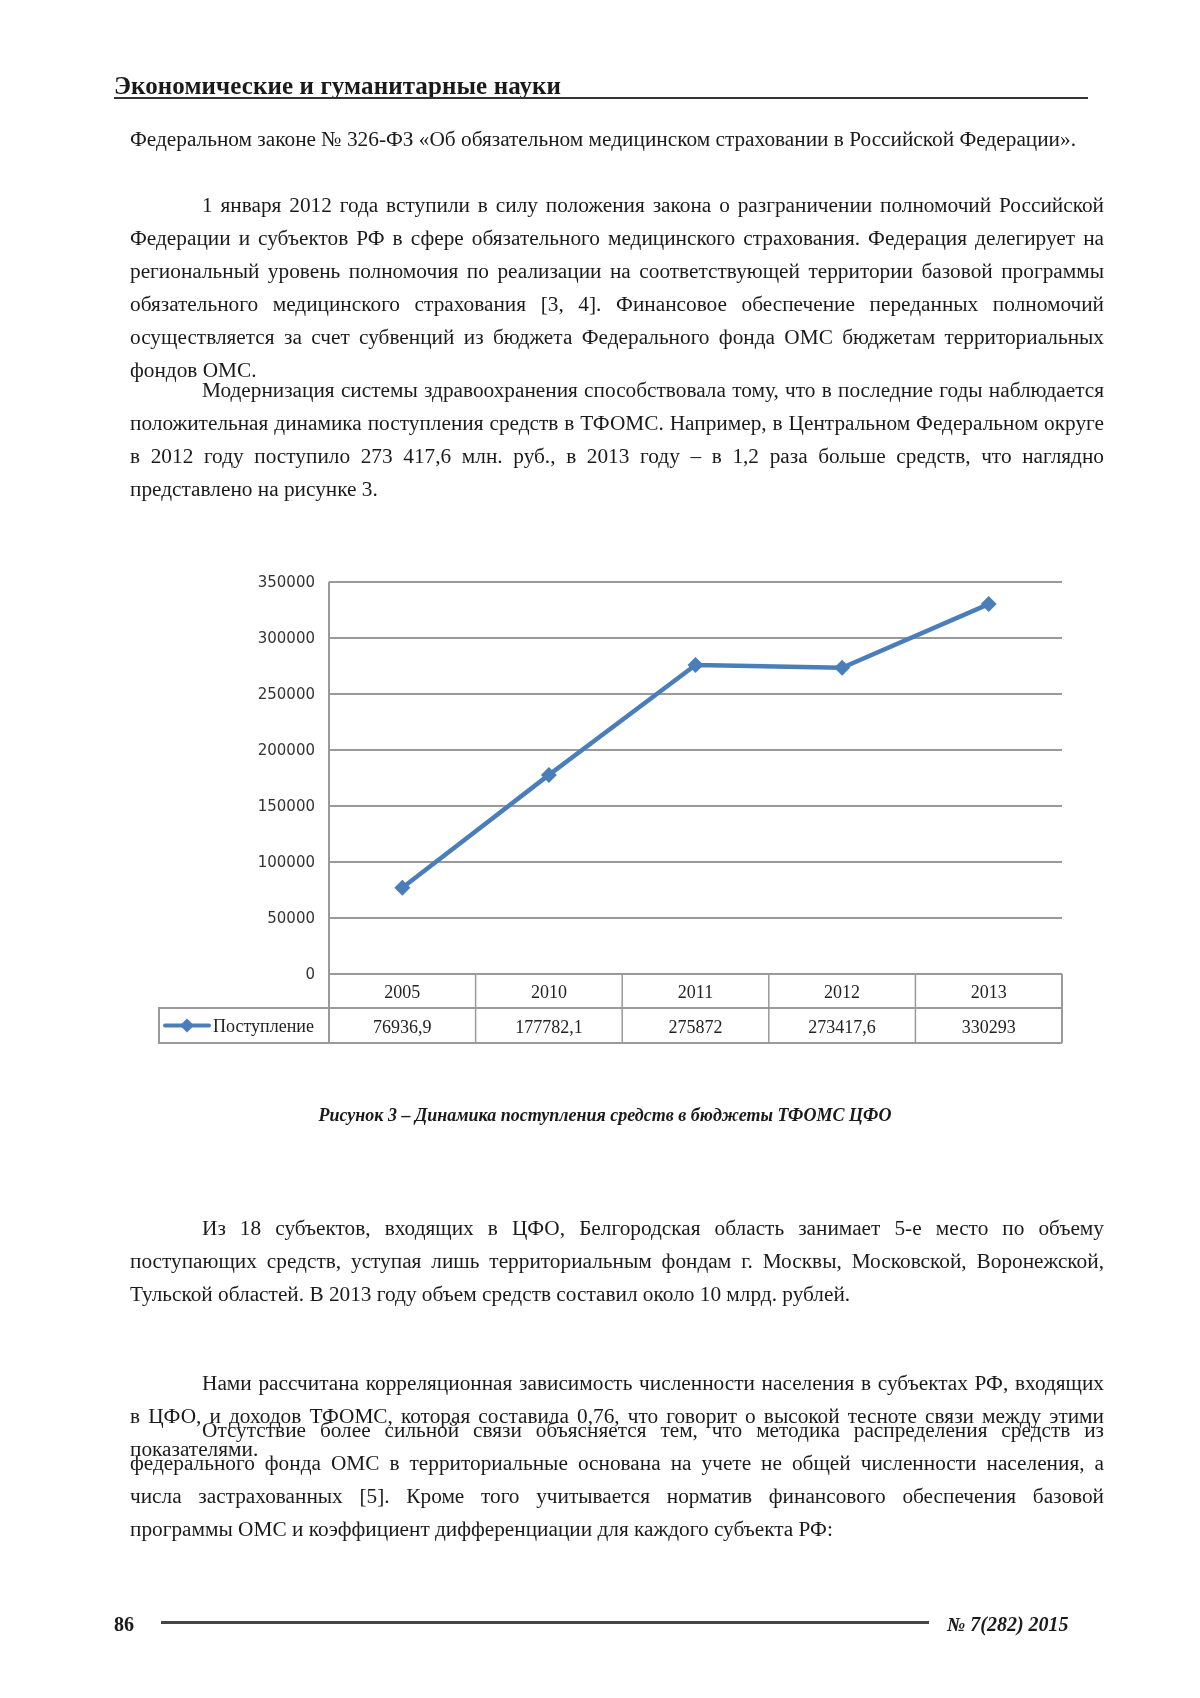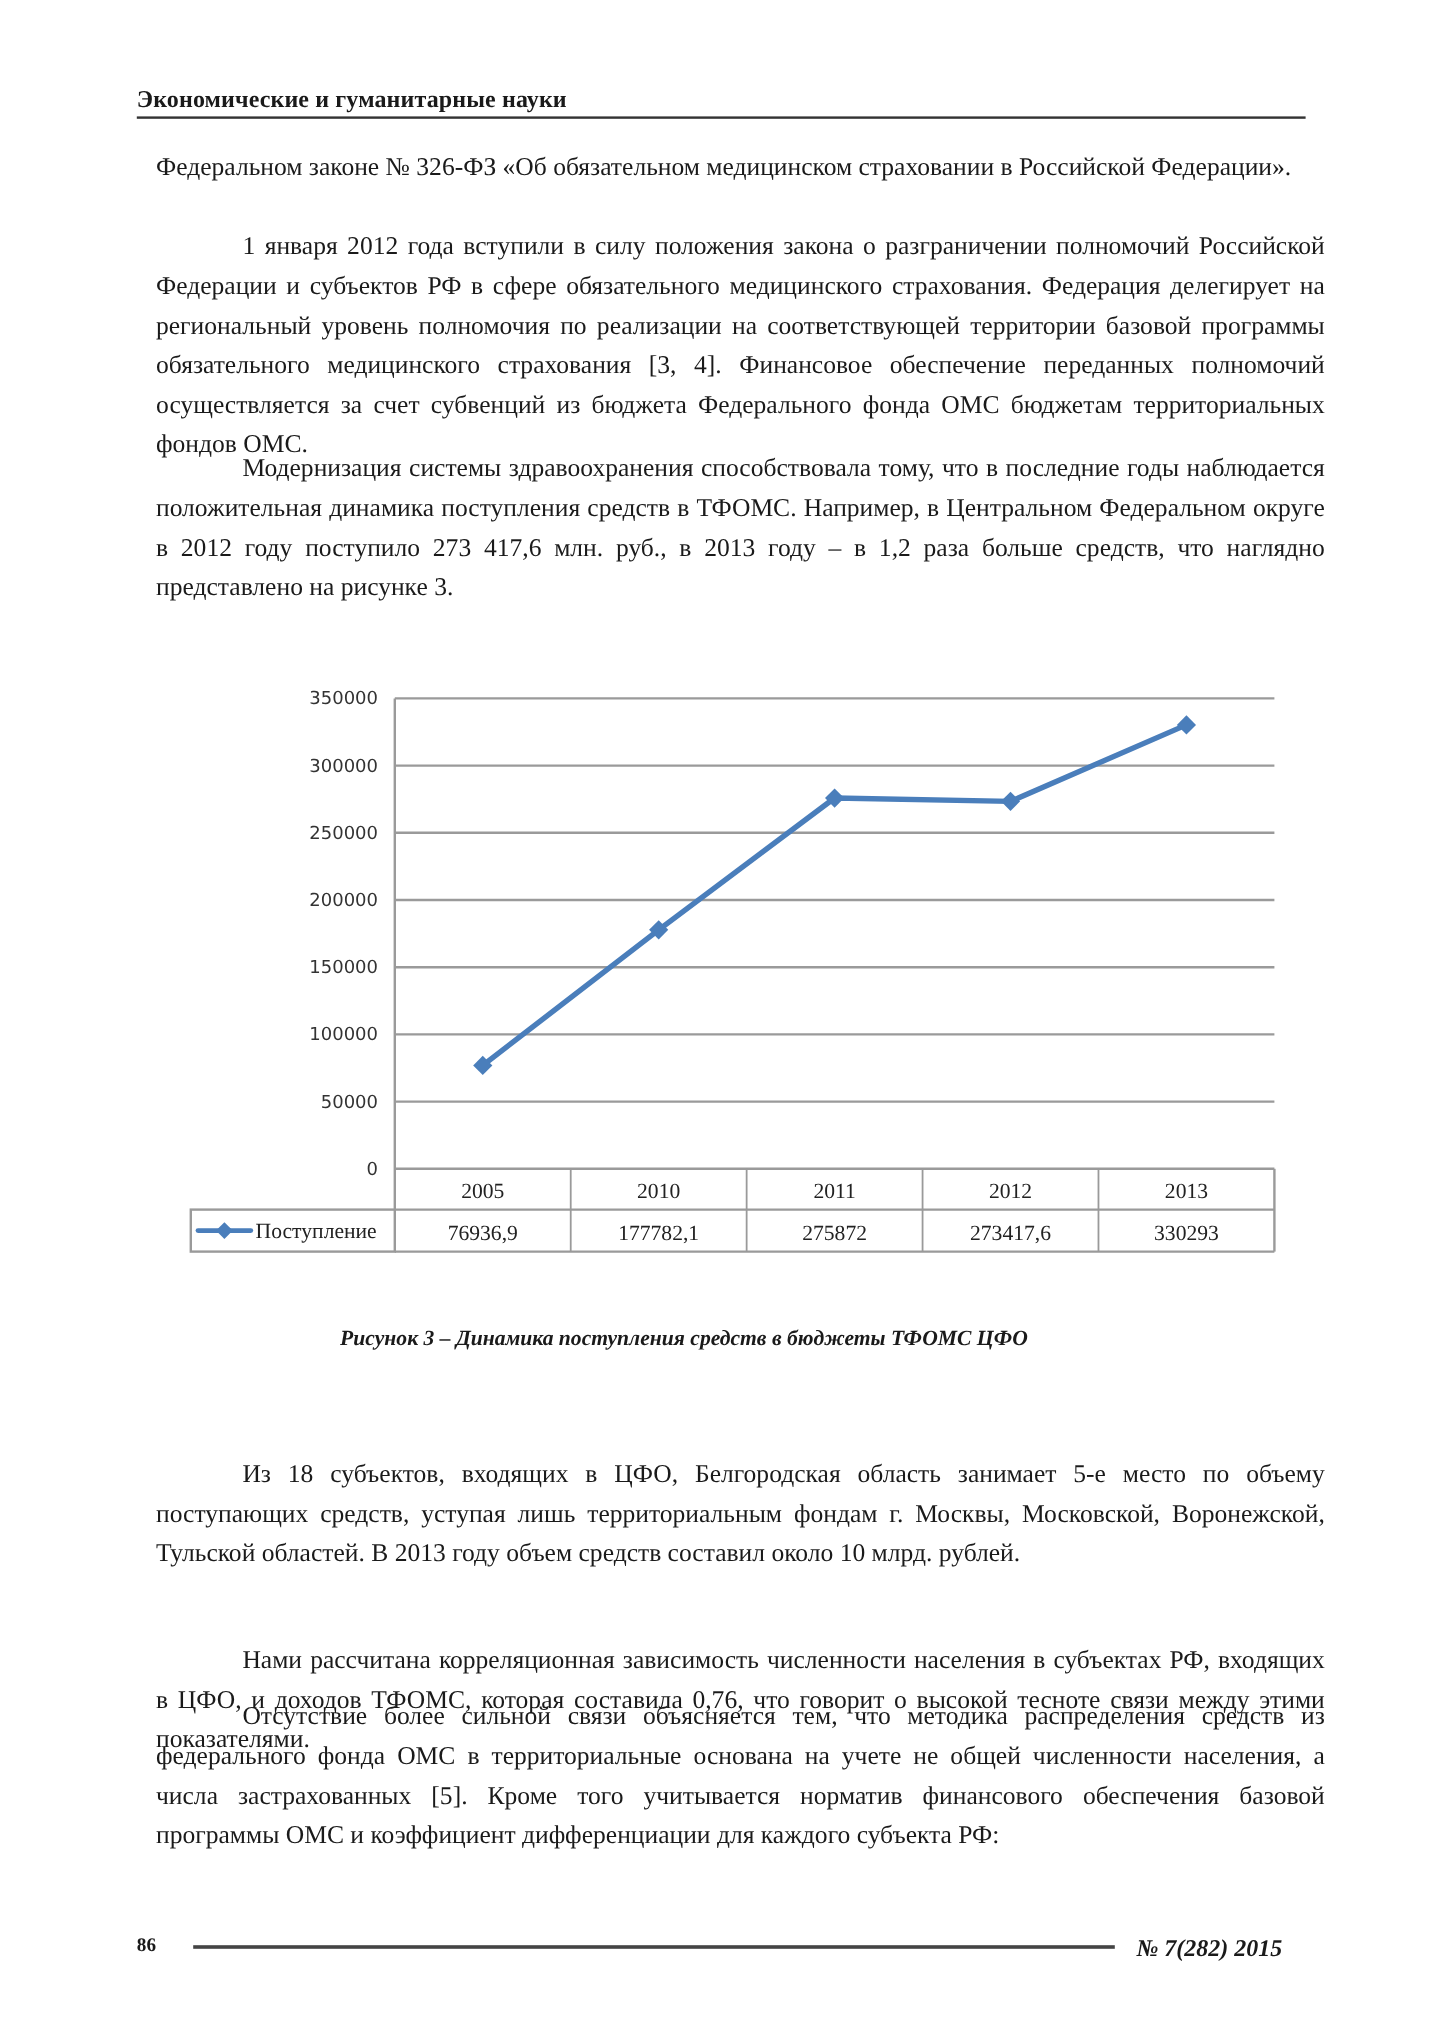--- a/index.html
+++ b/index.html
@@ -2,40 +2,40 @@
 <html><head>
   <meta charset="utf-8">
   <style>
     html, body { margin: 0; padding: 0; background: #ffffff; }
     body {
       width: 1200px; height: 1698px; position: relative; overflow: hidden;
       font-family: "Liberation Serif", "DejaVu Serif", serif; color: #1a1a1a;
     }
     .header-title {
       position: absolute; left: 114px; top: 72px;
-      font-size: 20px; font-weight: bold; letter-spacing: 0.1px;
+      font-size: 25px; font-weight: bold; letter-spacing: 0.1px;
     }
     .header-rule {
       position: absolute; left: 114px; top: 97px; width: 974px; height: 2px; background: #333;
     }
     .para {
       position: absolute; left: 114px; width: 974px;
       font-size: 21.3px; line-height: 33px; text-align: justify; margin: 16px;
     }
     .para.indent { text-indent: 72px; }
     .chart-wrap { position: absolute; left: 0; top: 0; width: 1200px; height: 1698px; pointer-events: none; }
     .chart-wrap svg { position: absolute; left: 0; top: 0; }
     .axis-label { font-family: "DejaVu Sans", "Liberation Sans", sans-serif; font-size: 15px; fill: #333; }
     .tbl-text { font-family: "Liberation Serif", serif; font-size: 18px; fill: #222; }
     .caption {
       position: absolute; left: 0; width: 1140px; top: 1105px; text-align: center;
-      font-size: 18px; font-weight: bold; font-style: italic;
+      font-size: 18px; font-weight: bold; font-style: italic; padding-left: 35px;
     }
     .footer-page {
-      position: absolute; left: 114px; top: 1613px; font-size: 16px; font-weight: bold;
+      position: absolute; left: 114px; top: 1613px; font-size: 20px; font-weight: bold;
     }
     .footer-rule {
       position: absolute; left: 161px; top: 1621px; width: 768px; height: 3px; background: #444;
     }
     .footer-issue {
       position: absolute; left: 947px; top: 1613px; font-size: 20px; font-weight: bold; font-style: italic;
     }
   </style>
 </head>
 <body>

